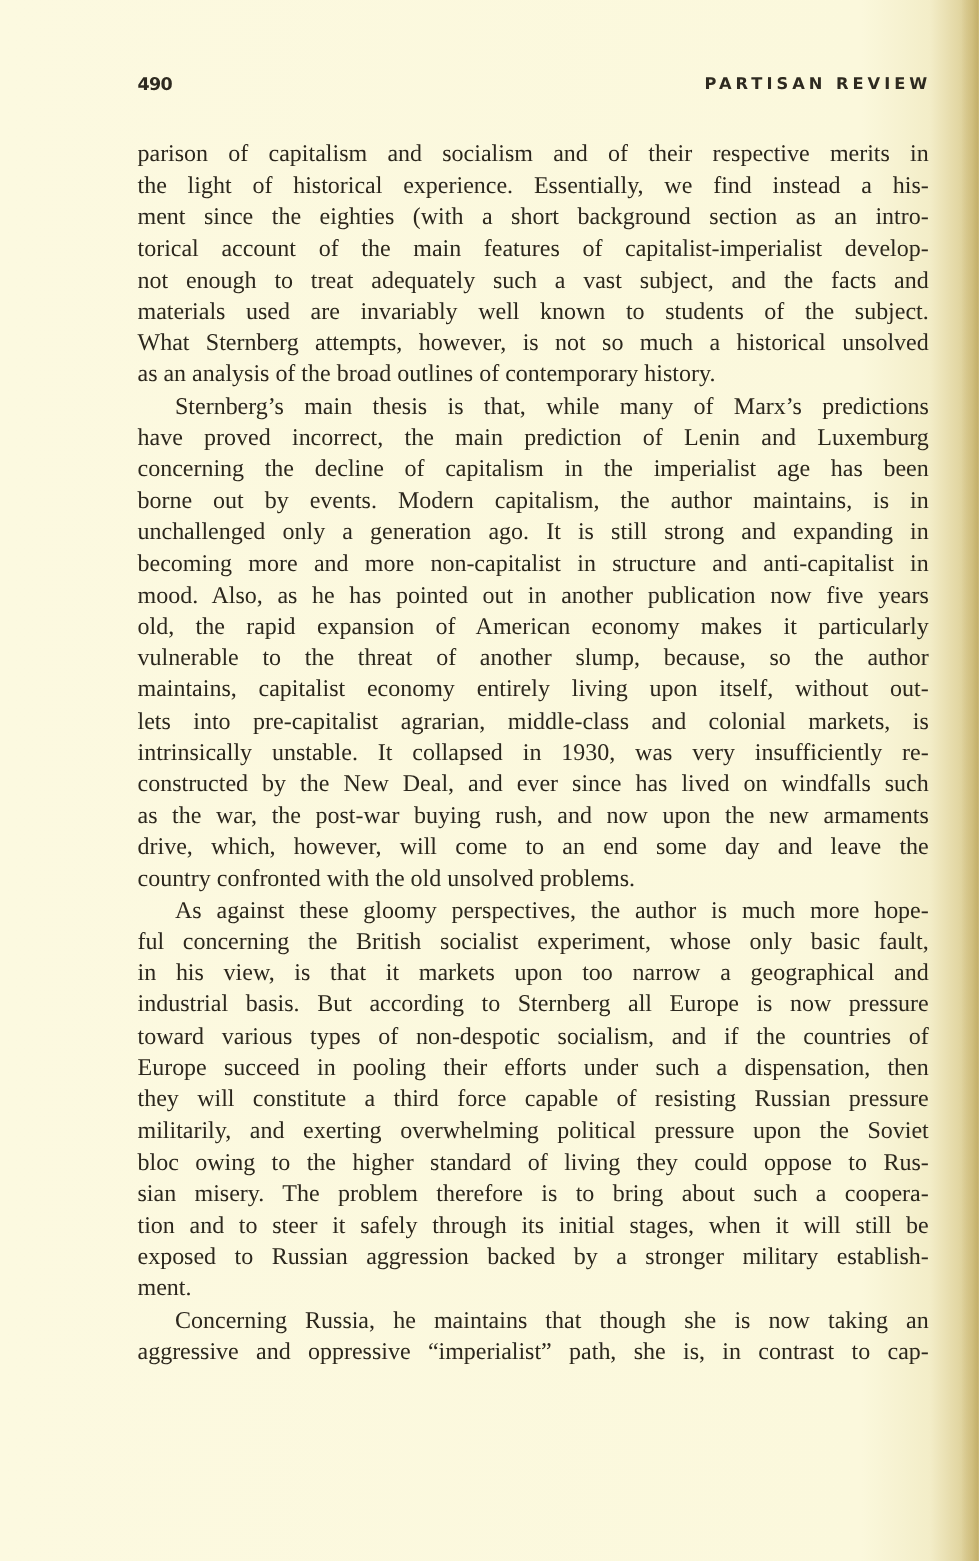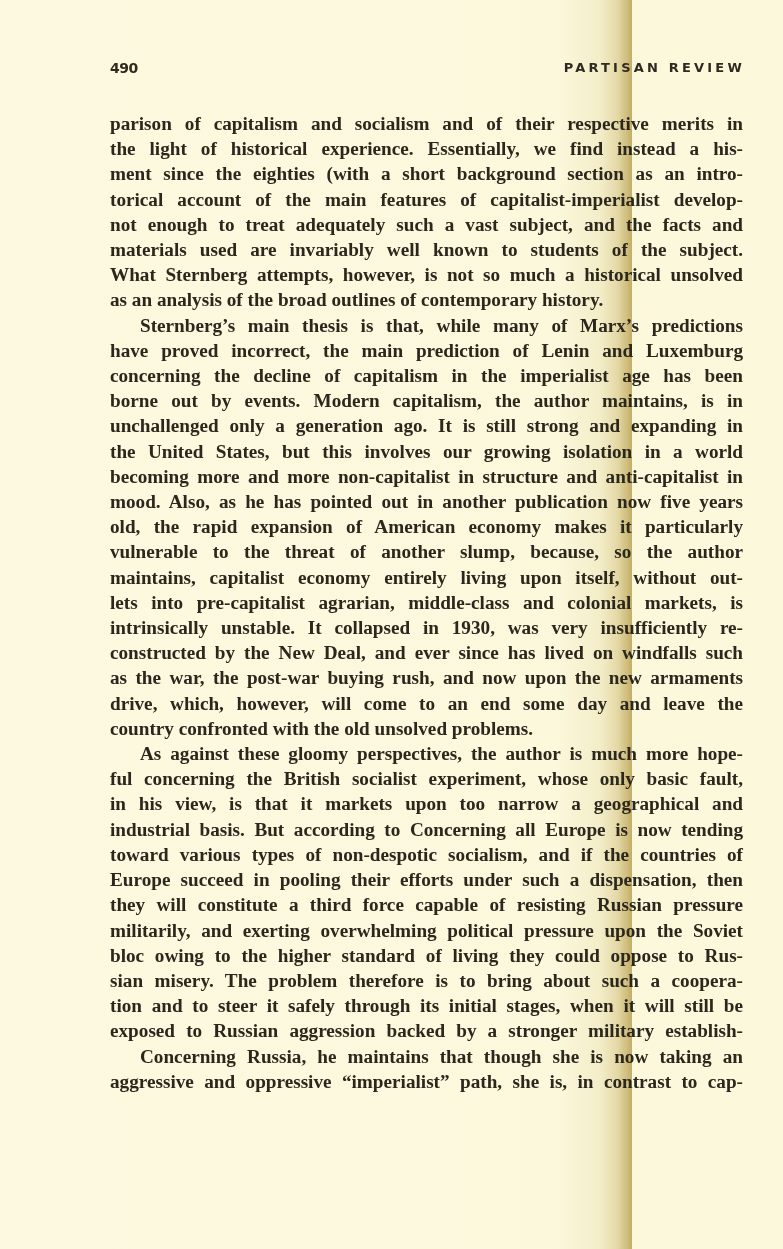--- a/index.html
+++ b/index.html
@@ -9,21 +9,21 @@
     body {
       width: 783px;
       height: 1249px;
       overflow: hidden;
       background: #fbf8dc;
       position: relative;
     }
     .page {
       position: absolute;
       left: 0; top: 0;
-      width: 632px;
+      width: 783px;
       height: 1249px;
       background: linear-gradient(to right, #fcf9e0 0%, #fbf8dc 88%, #f3edc8 95%, #e2d6a2 98%, #cfbf84 100%);
     }
     .gutter-shadow {
       position: absolute;
       top: 0;
       right: 0;
       width: 14px;
       height: 1249px;
       background: linear-gradient(to right, rgba(225,210,150,0) 0%, rgba(205,185,115,0.55) 60%, rgba(190,168,95,0.75) 100%);
@@ -64,21 +64,20 @@
       line-height: 25.2px;
       color: #2c271d;
       text-align: justify;
       hyphens: none;
     }
     .line {
       display: block;
       text-align: justify;
       text-align-last: justify;
       white-space: nowrap;
-      font-weight: bold;
     }
     .line.final {
       text-align-last: left;
     }
     .line.indent {
       padding-left: 30px;
     }
   </style>
 </head>
 <body>
@@ -103,47 +102,47 @@
       <span class="line">What Sternberg attempts, however, is not so much a historical unsolved</span>
       <span class="line final">as an analysis of the broad outlines of contemporary history.</span>
     </div>
 
     <div class="paragraph">
       <span class="line indent">Sternberg’s main thesis is that, while many of Marx’s predictions</span>
       <span class="line">have proved incorrect, the main prediction of Lenin and Luxemburg</span>
       <span class="line">concerning the decline of capitalism in the imperialist age has been</span>
       <span class="line">borne out by events. Modern capitalism, the author maintains, is in</span>
       <span class="line">unchallenged only a generation ago. It is still strong and expanding in</span>
-      <span class="line">the United States, but this involves our growing isolation in a world</span>
       <span class="line">becoming more and more non-capitalist in structure and anti-capitalist in</span>
       <span class="line">mood. Also, as he has pointed out in another publication now five years</span>
       <span class="line">old, the rapid expansion of American economy makes it particularly</span>
       <span class="line">vulnerable to the threat of another slump, because, so the author</span>
       <span class="line">maintains, capitalist economy entirely living upon itself, without out-</span>
       <span class="line">lets into pre-capitalist agrarian, middle-class and colonial markets, is</span>
       <span class="line">intrinsically unstable. It collapsed in 1930, was very insufficiently re-</span>
       <span class="line">constructed by the New Deal, and ever since has lived on windfalls such</span>
       <span class="line">as the war, the post-war buying rush, and now upon the new armaments</span>
       <span class="line">drive, which, however, will come to an end some day and leave the</span>
       <span class="line final">country confronted with the old unsolved problems.</span>
     </div>
 
     <div class="paragraph">
       <span class="line indent">As against these gloomy perspectives, the author is much more hope-</span>
       <span class="line">ful concerning the British socialist experiment, whose only basic fault,</span>
       <span class="line">in his view, is that it markets upon too narrow a geographical and</span>
-      <span class="line">industrial basis. But according to Concerning all Europe is now tending</span>
+      <span class="line">industrial basis. But according to Sternberg all Europe is now pressure</span>
       <span class="line">toward various types of non-despotic socialism, and if the countries of</span>
       <span class="line">Europe succeed in pooling their efforts under such a dispensation, then</span>
       <span class="line">they will constitute a third force capable of resisting Russian pressure</span>
       <span class="line">militarily, and exerting overwhelming political pressure upon the Soviet</span>
       <span class="line">bloc owing to the higher standard of living they could oppose to Rus-</span>
       <span class="line">sian misery. The problem therefore is to bring about such a coopera-</span>
       <span class="line">tion and to steer it safely through its initial stages, when it will still be</span>
       <span class="line">exposed to Russian aggression backed by a stronger military establish-</span>
+      <span class="line final">ment.</span>
     </div>
 
     <div class="paragraph">
       <span class="line indent">Concerning Russia, he maintains that though she is now taking an</span>
       <span class="line">aggressive and oppressive “imperialist” path, she is, in contrast to cap-</span>
     </div>
   </div>
 </div>
 
 </body></html>

